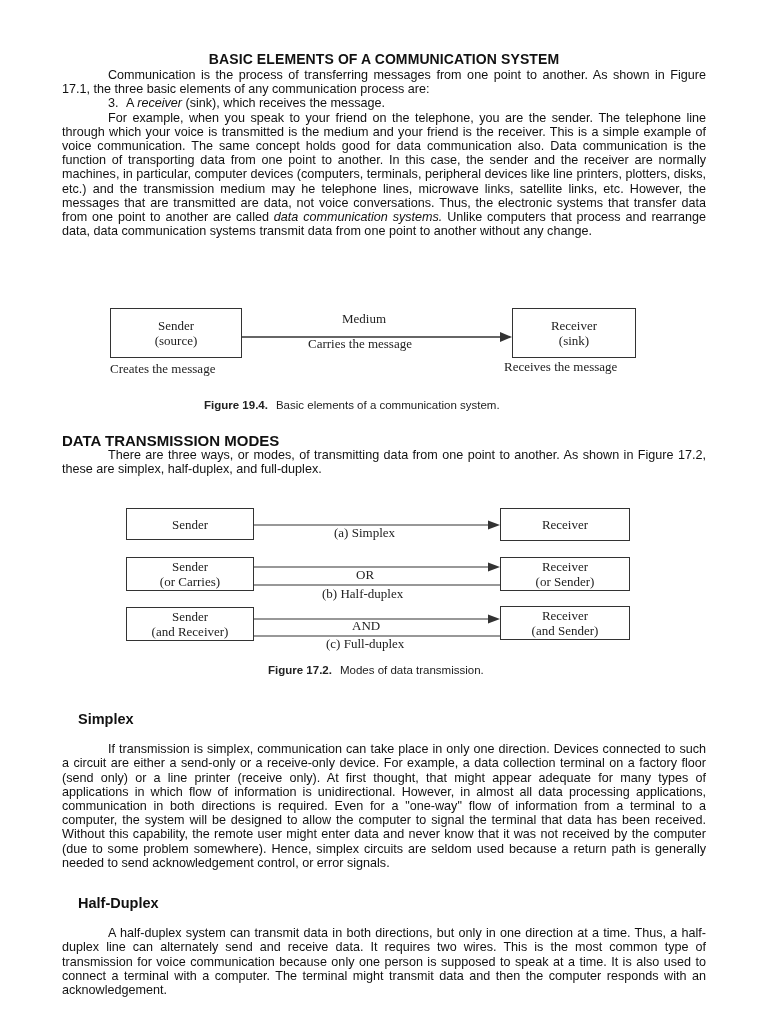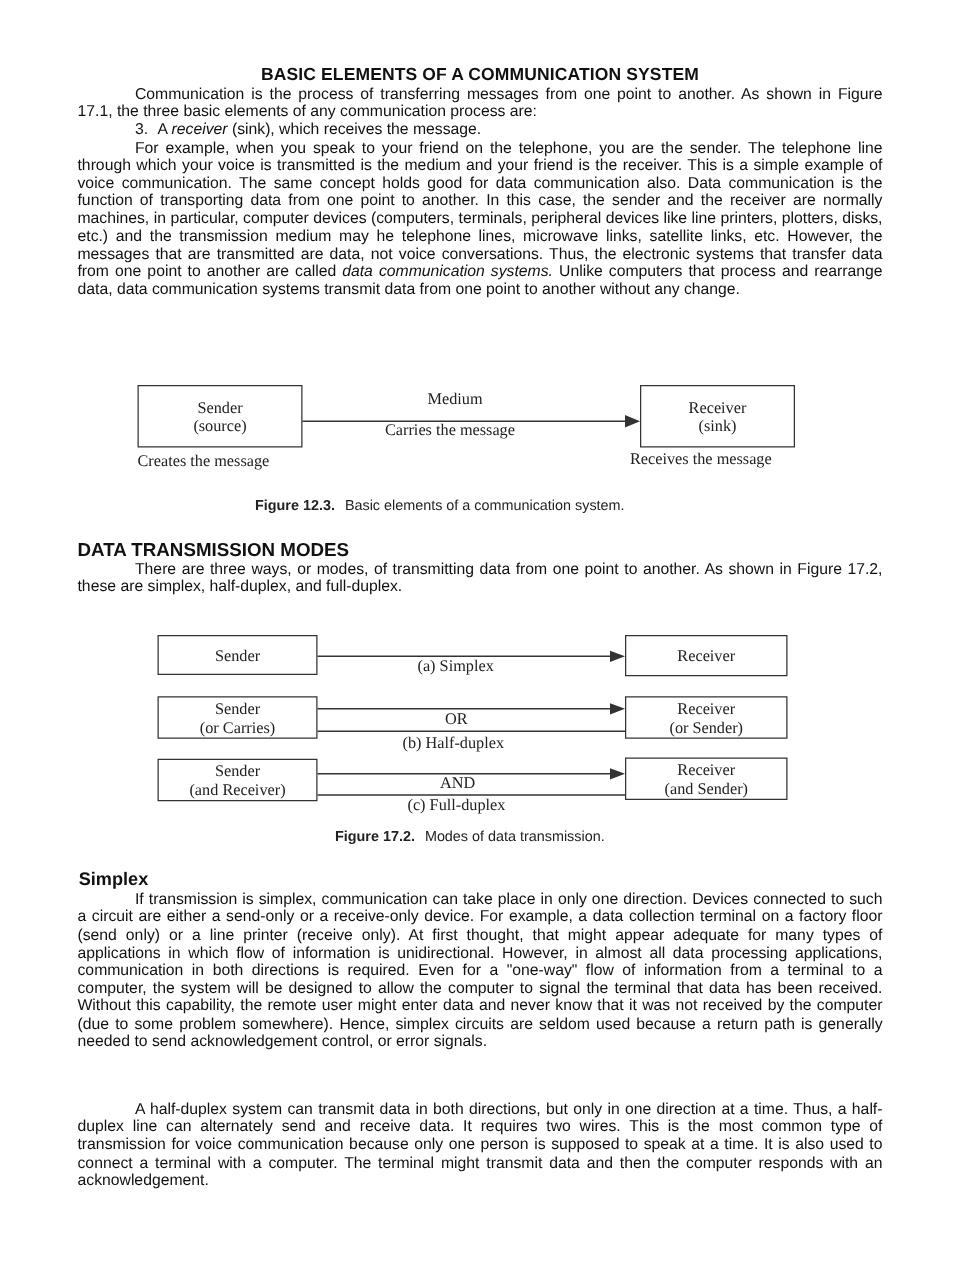--- a/index.html
+++ b/index.html
@@ -5,21 +5,21 @@
   html, body { margin: 0; padding: 0; background: #ffffff; }
   body { width: 768px; height: 1024px; position: relative; overflow: hidden; color: #111; }
   .page { position: absolute; left: 62px; top: 0; width: 644px; font-family: "Liberation Sans", sans-serif; font-size: 12.6px; line-height: 14.2px; }
   .title { position: absolute; left: 0; top: 37px; width: 644px; text-align: center; font-weight: bold; font-size: 14px; letter-spacing: 0.1px; margin-top: 15px; }
   .para { text-align: justify; text-indent: 46px; margin: 0; }
   .block { position: absolute; left: 0; width: 644px; }
   .list { margin: 0; padding: 0; list-style: none; }
   .list li { padding-left: 46px; position: relative; }
   .list li .num { display: inline-block; width: 18px; }
   .h2 { font-weight: bold; font-size: 15px; margin: 0; }
-  .h3 { font-weight: bold; font-size: 14.5px; margin: 1px; }
+  .h3 { font-weight: bold; font-size: 14.5px; margin: 16px; }
   .fig { position: absolute; font-family: "Liberation Serif", serif; color: #222; }
   .box { position: absolute; border: 1.2px solid #333; background: #fff; text-align: center; font-family: "Liberation Serif", serif; font-size: 13px; line-height: 15px; color: #222; display: flex; flex-direction: column; justify-content: center; box-sizing: border-box; }
   .lbl { position: absolute; font-family: "Liberation Serif", serif; font-size: 13px; color: #222; white-space: nowrap; }
   .cap { position: absolute; font-family: "Liberation Sans", sans-serif; font-size: 11.5px; color: #222; white-space: nowrap; }
   .cap b { font-weight: bold; margin-right: 8px; }
   svg { position: absolute; left: 0; top: 0; overflow: visible; }
 </style>
 </head>
 <body>
 
@@ -45,21 +45,21 @@
       <span>(source)</span>
     </div>
     <div class="lbl" style="left:48px; top:62px;">Creates the message</div>
     <div class="lbl" style="left:280px; top:12px;">Medium</div>
     <div class="lbl" style="left:246px; top:37px;">Carries the message</div>
     <div class="box" style="left:450px; top:8px; width:124px; height:50px;">
       <span>Receiver</span>
       <span>(sink)</span>
     </div>
     <div class="lbl" style="left:442px; top:60px;">Receives the message</div>
-    <div class="cap" style="left:142px; top:98px;"><b>Figure 12.3.</b><span>Basic elements of a communication system.</span></div>
+    <div class="cap" style="left:142px; top:98px;"><b>Figure 19.4.</b><span>Basic elements of a communication system.</span></div>
   </div>
 
   <div class="block" style="top:434px;">
     <h2 class="h2">DATA TRANSMISSION MODES</h2>
     <p class="para">There are three ways, or modes, of transmitting data from one point to another.  As shown in Figure 17.2, these are simplex, half-duplex, and full-duplex.</p>
   </div>
 
   <div class="fig" style="left:0; top:500px; width:644px; height:180px;">
     <svg width="644" height="180">
 
@@ -109,16 +109,17 @@
 
     <div class="cap" style="left:206px; top:163px;"><b>Figure 17.2.</b><span>Modes of data transmission.</span></div>
   </div>
 
   <div class="block" style="top:696px;">
     <h3 class="h3">Simplex</h3>
     <p class="para">If transmission is simplex, communication can take place in only one direction. Devices connected to such a circuit are either a send-only or a receive-only device. For example, a data collection terminal on a factory floor (send only) or a line printer (receive only). At first thought, that might appear adequate for many types of applications in which flow of information is unidirectional. However, in almost all data processing applications, communication in both directions is required. Even for a "one-way" flow of information from a terminal to a computer, the system will be designed to allow the computer to signal the terminal that data has been received. Without this capability, the remote user might enter data and never know that it was not received by the computer (due to some problem somewhere). Hence, simplex circuits are seldom used because a return path is generally needed to send acknowledgement control, or error signals.</p>
   </div>
 
   <div class="block" style="top:880px;">
+    <h3 class="h3">Half-Duplex</h3>
     <p class="para">A half-duplex system can transmit data in both directions, but only in one direction at a time. Thus, a half-duplex line can alternately send and receive data. It requires two wires. This is the most common type of transmission for voice communication because only one person is supposed to speak at a time. It is also used to connect a terminal with a computer. The terminal might transmit data and then the computer responds with an acknowledgement.</p>
   </div>
 
 </div>
 
 </body></html>

